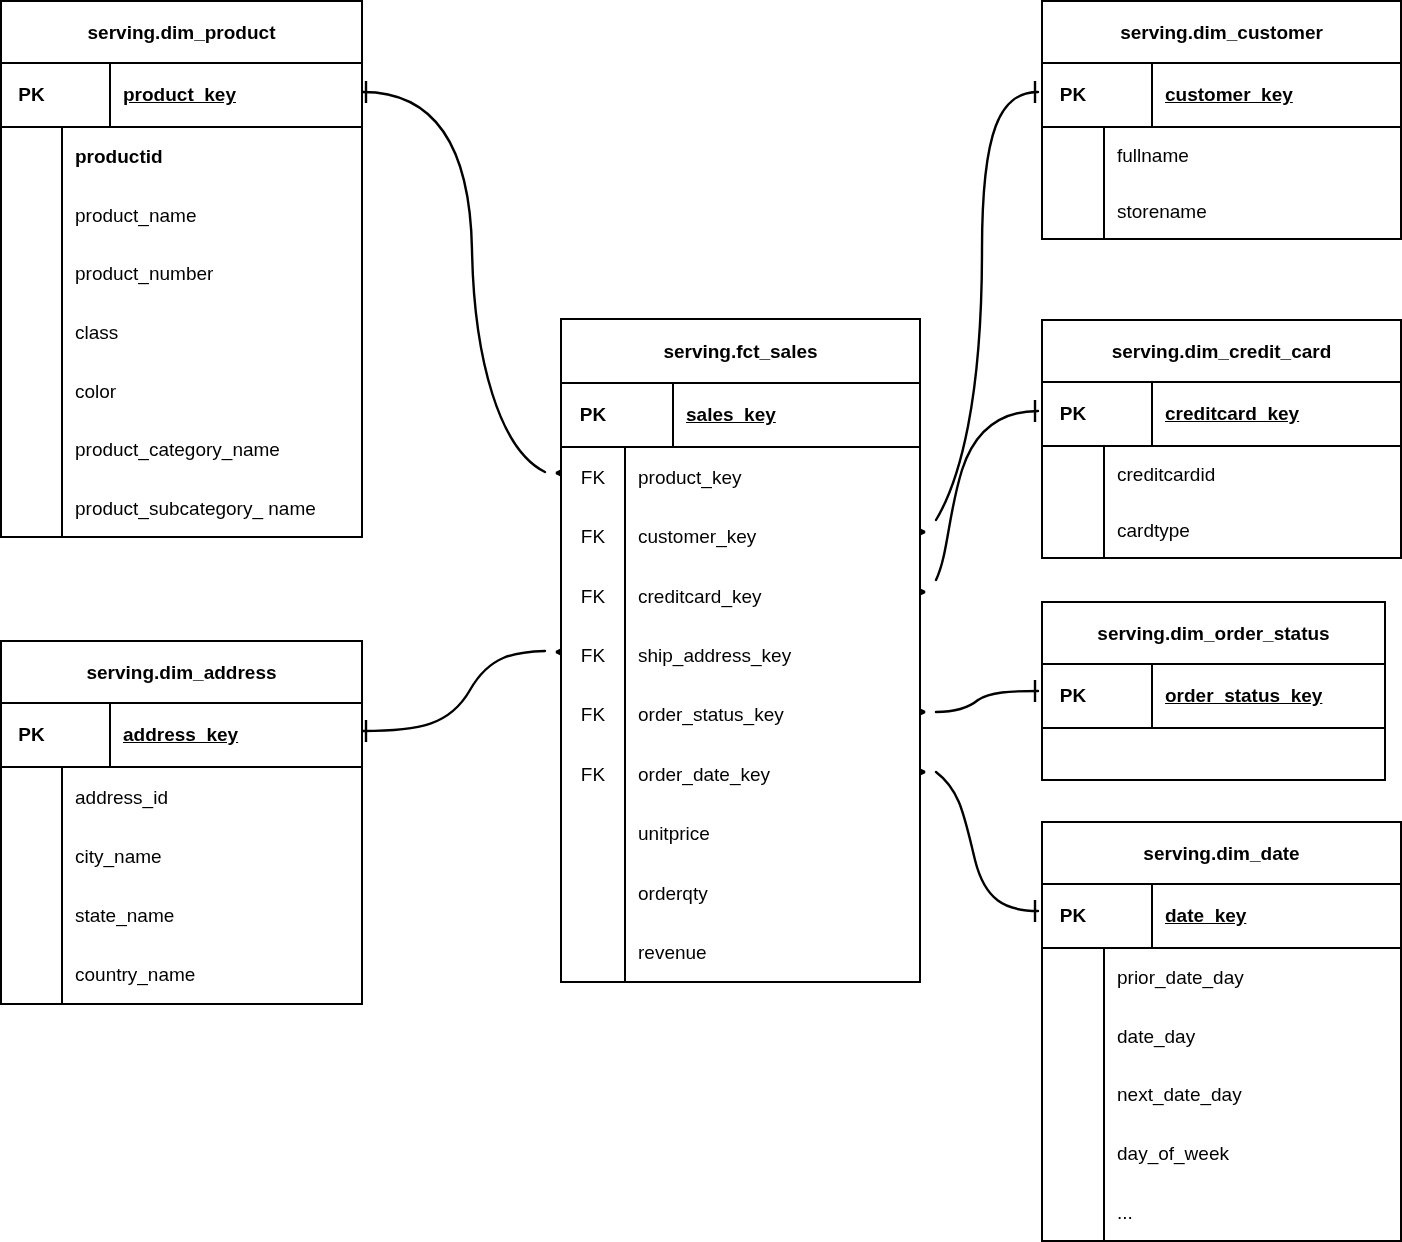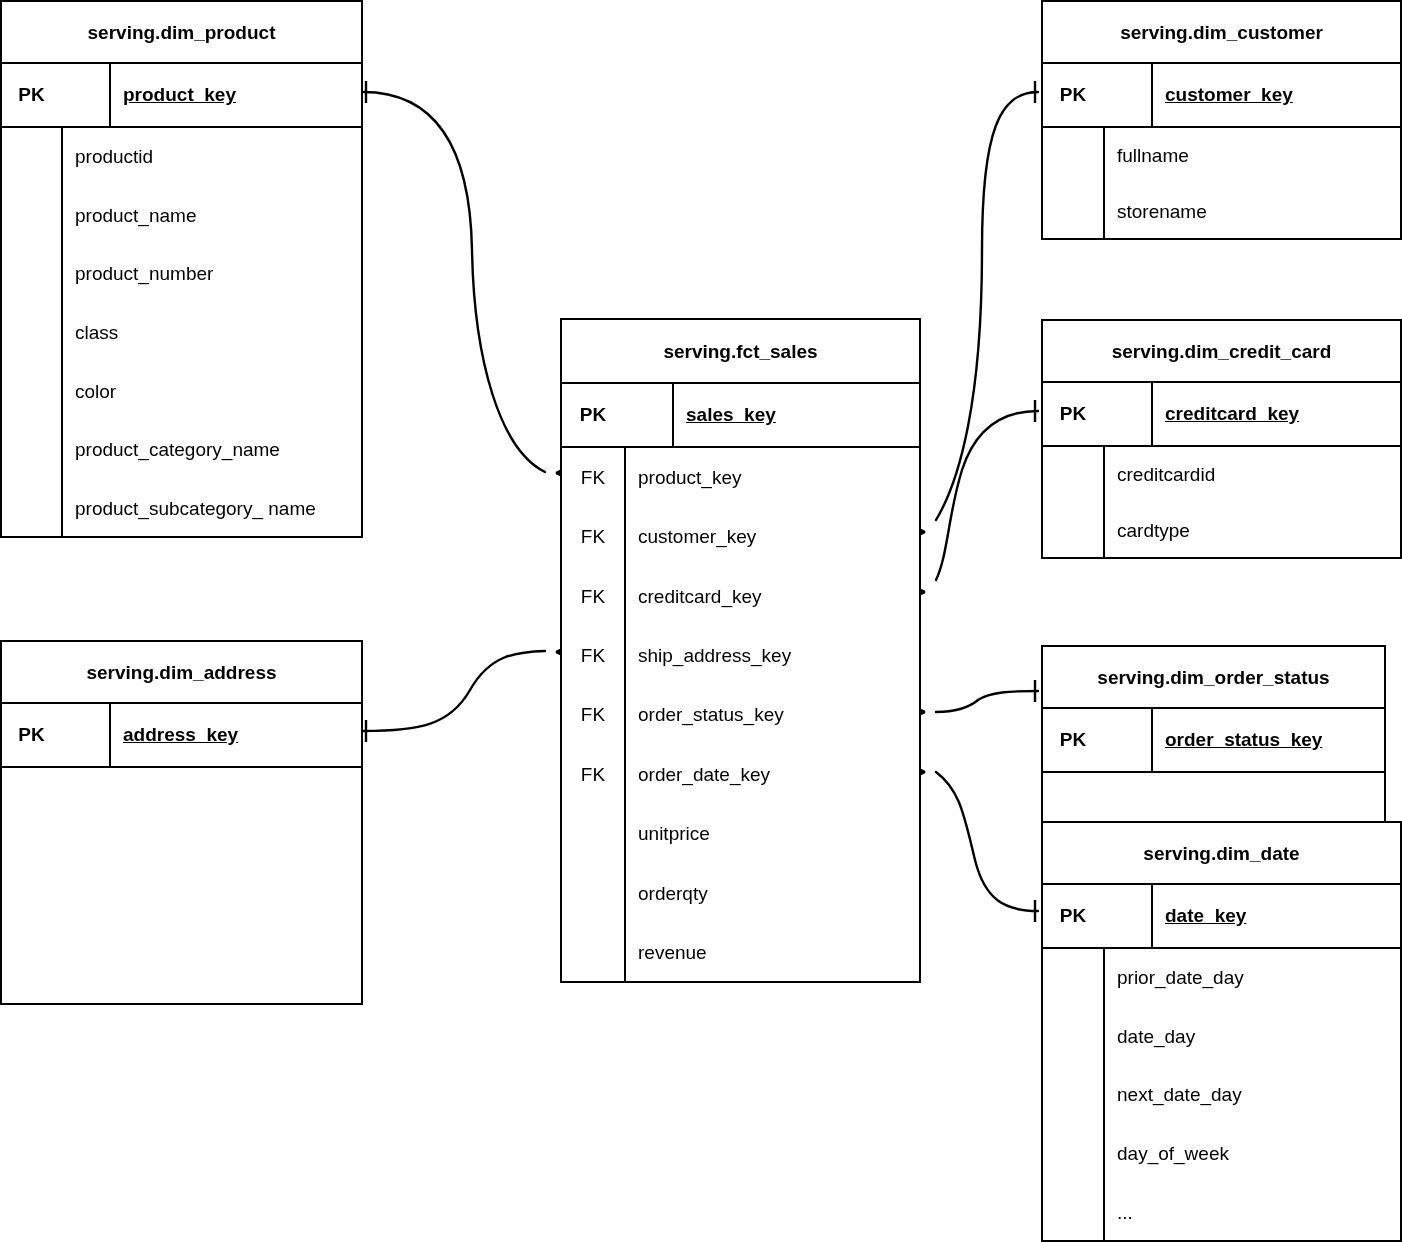--- a/index.html
+++ b/index.html
@@ -185,21 +185,21 @@
             <div class="attr-gutter" style="width: 59px; flex-basis: 59px; display: flex; flex-direction: column;">
               <div class="ekey" style="height: 58.5714px; flex: 0 0 58.5714px;"></div>
               <div class="ekey" style="height: 58.5714px; flex: 0 0 58.5714px;"></div>
               <div class="ekey" style="height: 58.5714px; flex: 0 0 58.5714px;"></div>
               <div class="ekey" style="height: 58.5714px; flex: 0 0 58.5714px;"></div>
               <div class="ekey" style="height: 58.5714px; flex: 0 0 58.5714px;"></div>
               <div class="ekey" style="height: 58.5714px; flex: 0 0 58.5714px;"></div>
               <div class="ekey" style="height: 58.5714px; flex: 0 0 58.5714px;"></div>
             </div>
             <div class="attr-list">
-              <div class="attr-item" style="height: 58.5714px; flex: 0 0 58.5714px;">productid</div>
+              <div class="attr-item" style="height: 58.5714px; flex: 0 0 58.5714px; font-weight: bold;">productid</div>
               <div class="attr-item" style="height: 58.5714px; flex: 0 0 58.5714px;">product_name</div>
               <div class="attr-item" style="height: 58.5714px; flex: 0 0 58.5714px;">product_number</div>
               <div class="attr-item" style="height: 58.5714px; flex: 0 0 58.5714px;">class</div>
               <div class="attr-item" style="height: 58.5714px; flex: 0 0 58.5714px;">color</div>
               <div class="attr-item" style="height: 58.5714px; flex: 0 0 58.5714px;">product_category_name</div>
               <div class="attr-item wrap" style="height: 58.5714px; flex: 0 0 58.5714px;">product_subcategory_
 name</div>
             </div>
           </div>
         </div>
@@ -210,20 +210,26 @@
           <div class="erow pk-row" style="height: 64px; flex: 0 0 64px;">
             <div class="ekey bold" style="width: 59px; flex-basis: 59px;">PK</div>
             <div class="ecol pk-name">address_key</div>
           </div>
           <div class="attr-block" style="flex: 1 1 auto;">
             <div class="attr-gutter" style="width: 59px; flex-basis: 59px; display: flex; flex-direction: column;">
               <div class="ekey" style="height: 59.25px; flex: 0 0 59.25px;"></div>
               <div class="ekey" style="height: 59.25px; flex: 0 0 59.25px;"></div>
               <div class="ekey" style="height: 59.25px; flex: 0 0 59.25px;"></div>
               <div class="ekey" style="height: 59.25px; flex: 0 0 59.25px;"></div>
+            </div>
+            <div class="attr-list">
+              <div class="attr-item" style="height: 59.25px; flex: 0 0 59.25px;">address_id</div>
+              <div class="attr-item" style="height: 59.25px; flex: 0 0 59.25px;">city_name</div>
+              <div class="attr-item" style="height: 59.25px; flex: 0 0 59.25px;">state_name</div>
+              <div class="attr-item" style="height: 59.25px; flex: 0 0 59.25px;">country_name</div>
             </div>
           </div>
         </div>
       </div>
       <div class="entity" style="left: 560px; top: 318px; width: 361px; height: 665px; display: flex; flex-direction: column;">
         <div class="entity-title" style="height: 62px; flex: 0 0 62px;">serving.fct_sales</div>
         <div class="entity-rows" style="flex: 1 1 auto; display: flex; flex-direction: column;">
           <div class="erow pk-row" style="height: 64px; flex: 0 0 64px;">
             <div class="ekey bold" style="width: 62px; flex-basis: 62px;">PK</div>
             <div class="ecol pk-name">sales_key</div>
@@ -285,21 +291,21 @@
               <div class="ekey" style="height: 56px; flex: 0 0 56px;"></div>
               <div class="ekey" style="height: 56px; flex: 0 0 56px;"></div>
             </div>
             <div class="attr-list">
               <div class="attr-item" style="height: 56px; flex: 0 0 56px;">creditcardid</div>
               <div class="attr-item" style="height: 56px; flex: 0 0 56px;">cardtype</div>
             </div>
           </div>
         </div>
       </div>
-      <div class="entity" style="left: 1041px; top: 601px; width: 345px; height: 180px; display: flex; flex-direction: column; margin-top: 44px;">
+      <div class="entity" style="left: 1041px; top: 601px; width: 345px; height: 180px; display: flex; flex-direction: column;">
         <div class="entity-title" style="height: 60px; flex: 0 0 60px;">serving.dim_order_status</div>
         <div class="entity-rows" style="flex: 1 1 auto; display: flex; flex-direction: column;">
           <div class="erow pk-row" style="height: 64px; flex: 0 0 64px;">
             <div class="ekey bold" style="width: 60px; flex-basis: 60px;">PK</div>
             <div class="ecol pk-name">order_status_key</div>
           </div>
           <div class="attr-block" style="flex: 1 1 auto;">
             <div class="attr-gutter" style="width: 60px; flex-basis: 60px; display: flex; flex-direction: column;">
               <div class="ekey" style="height: 52px; flex: 0 0 52px;"></div>
             </div>

